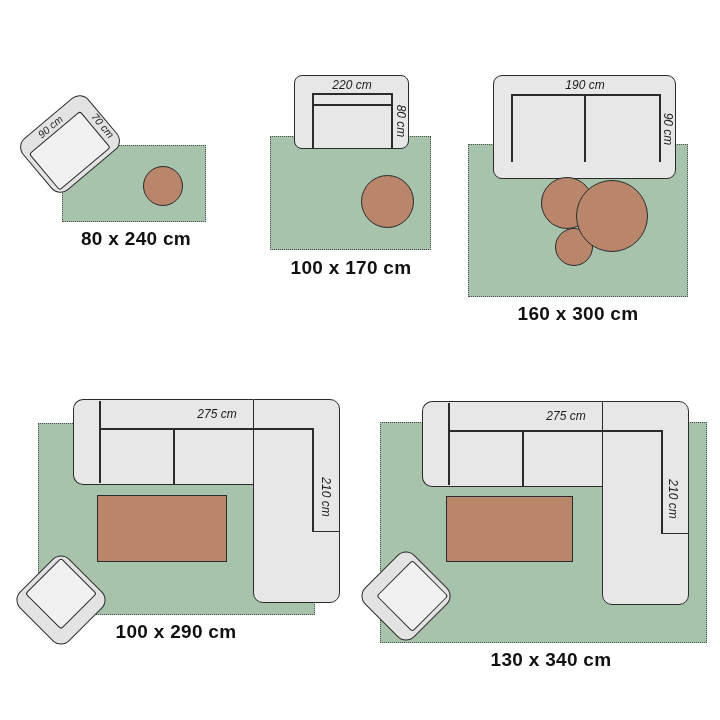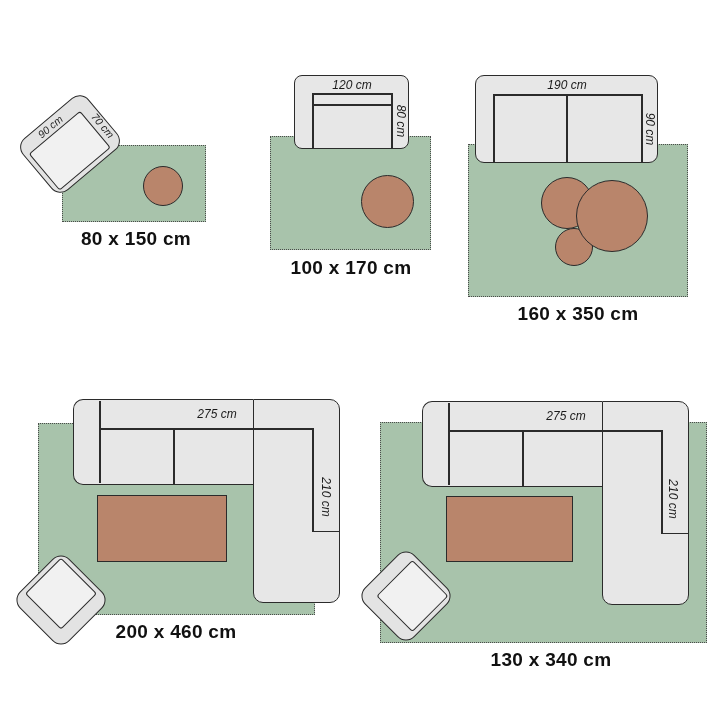--- a/index.html
+++ b/index.html
@@ -46,53 +46,53 @@
   <div class="rug" style="left:62px; top:145px; width:144px; height:77px;"></div>
 
   <div class="wood round" style="left:143px; top:166px; width:40px; height:40px;"></div>
 
   <div class="furn" style="left:27px; top:110px; width:86px; height:68px; border-radius:12px; transform:rotate(-40deg); background:#e3e3e3;">
     <div class="seat" style="top:14px; right:13px; bottom:4px; left:4px;"></div>
     <span class="dim small" style="left:38px; top:7px;">90 cm</span>
     <span class="dim small vert" style="left:79px; top:40px;">70 cm</span>
   </div>
 
-  <div class="size-label" style="left:136px; top:228px;">80 x 150 cm</div>
+  <div class="size-label" style="left:136px; top:228px;">80 x 240 cm</div>
 
   <div class="rug" style="left:270px; top:136px; width:161px; height:114px;"></div>
 
   <div class="furn" style="left:294px; top:75px; width:115px; height:74px; border-radius:8px;">
     <div class="furn-line" style="left:17px; top:17px; width:1.5px; height:55px;"></div>
     <div class="furn-line" style="left:96px; top:17px; width:1.5px; height:55px;"></div>
     <div class="furn-line" style="left:17px; top:17px; width:80px; height:1.5px;"></div>
     <div class="furn-line" style="left:17px; top:28px; width:80px; height:1.5px;"></div>
-    <span class="dim" style="left:57px; top:9px;">120 cm</span>
+    <span class="dim" style="left:57px; top:9px;">220 cm</span>
     <span class="dim vert" style="left:106px; top:45px;">80 cm</span>
   </div>
 
   <div class="wood round" style="left:361px; top:175px; width:53px; height:53px;"></div>
 
   <div class="size-label" style="left:351px; top:257px;">100 x 170 cm</div>
 
   <div class="rug" style="left:468px; top:144px; width:220px; height:153px;"></div>
 
-  <div class="furn" style="left:475px; top:75px; width:183px; height:88px; border-radius:9px;">
+  <div class="furn" style="left:493px; top:75px; width:183px; height:104px; border-radius:9px;">
     <div class="furn-line" style="left:17px; top:18px; width:1.5px; height:68px;"></div>
     <div class="furn-line" style="left:165px; top:18px; width:1.5px; height:68px;"></div>
     <div class="furn-line" style="left:17px; top:18px; width:149px; height:1.5px;"></div>
     <div class="furn-line" style="left:90px; top:18px; width:1.5px; height:68px;"></div>
     <span class="dim" style="left:91px; top:9px;">190 cm</span>
     <span class="dim vert" style="left:174px; top:53px;">90 cm</span>
   </div>
 
   <div class="wood round" style="left:541px; top:177px; width:52px; height:52px;"></div>
   <div class="wood round" style="left:555px; top:228px; width:38px; height:38px;"></div>
   <div class="wood round" style="left:576px; top:180px; width:72px; height:72px;"></div>
 
-  <div class="size-label" style="left:578px; top:303px;">160 x 350 cm</div>
+  <div class="size-label" style="left:578px; top:303px;">160 x 300 cm</div>
 
   <div class="rug" style="left:38px; top:423px; width:277px; height:192px;"></div>
 
   <div class="abs" style="left:73px; top:383px; width:267px; height:204px;">
     <div class="furn" style="left:180px; top:0; width:87px; height:204px; border-radius:0 10px 10px 10px;"></div>
     <div class="furn" style="left:0; top:0; width:180px; height:86px; border-radius:10px 0 0 10px; border-right:none;"></div>
     <div class="furn-line" style="left:26px; top:2px; width:1.5px; height:82px;"></div>
     <div class="furn-line" style="left:26px; top:29px; width:214px; height:1.5px;"></div>
     <div class="furn-line" style="left:100px; top:29px; width:1.5px; height:56px;"></div>
     <div class="furn-line" style="left:239px; top:29px; width:1.5px; height:104px;"></div>
@@ -100,21 +100,21 @@
     <span class="dim" style="left:144px; top:15px;">275 cm</span>
     <span class="dim vert" style="left:253px; top:98px;">210 cm</span>
   </div>
 
   <div class="wood" style="left:97px; top:495px; width:130px; height:67px;"></div>
 
   <div class="furn" style="left:26px; top:565px; width:70px; height:70px; border-radius:12px; transform:rotate(-45deg); background:#e3e3e3;">
     <div class="seat" style="top:4px; right:4px; bottom:13px; left:13px;"></div>
   </div>
 
-  <div class="size-label" style="left:176px; top:621px;">200 x 460 cm</div>
+  <div class="size-label" style="left:176px; top:621px;">100 x 290 cm</div>
 
   <div class="rug" style="left:380px; top:422px; width:327px; height:221px;"></div>
 
   <div class="abs" style="left:422px; top:385px; width:267px; height:204px;">
     <div class="furn" style="left:180px; top:0; width:87px; height:204px; border-radius:0 10px 10px 10px;"></div>
     <div class="furn" style="left:0; top:0; width:180px; height:86px; border-radius:10px 0 0 10px; border-right:none;"></div>
     <div class="furn-line" style="left:26px; top:2px; width:1.5px; height:82px;"></div>
     <div class="furn-line" style="left:26px; top:29px; width:214px; height:1.5px;"></div>
     <div class="furn-line" style="left:100px; top:29px; width:1.5px; height:56px;"></div>
     <div class="furn-line" style="left:239px; top:29px; width:1.5px; height:104px;"></div>

